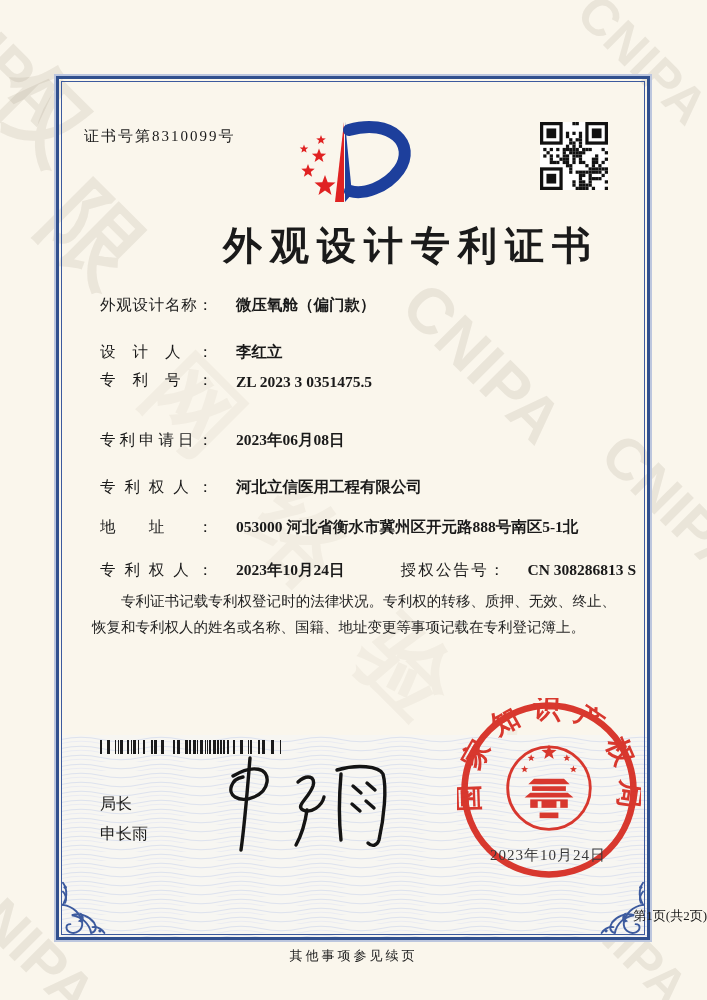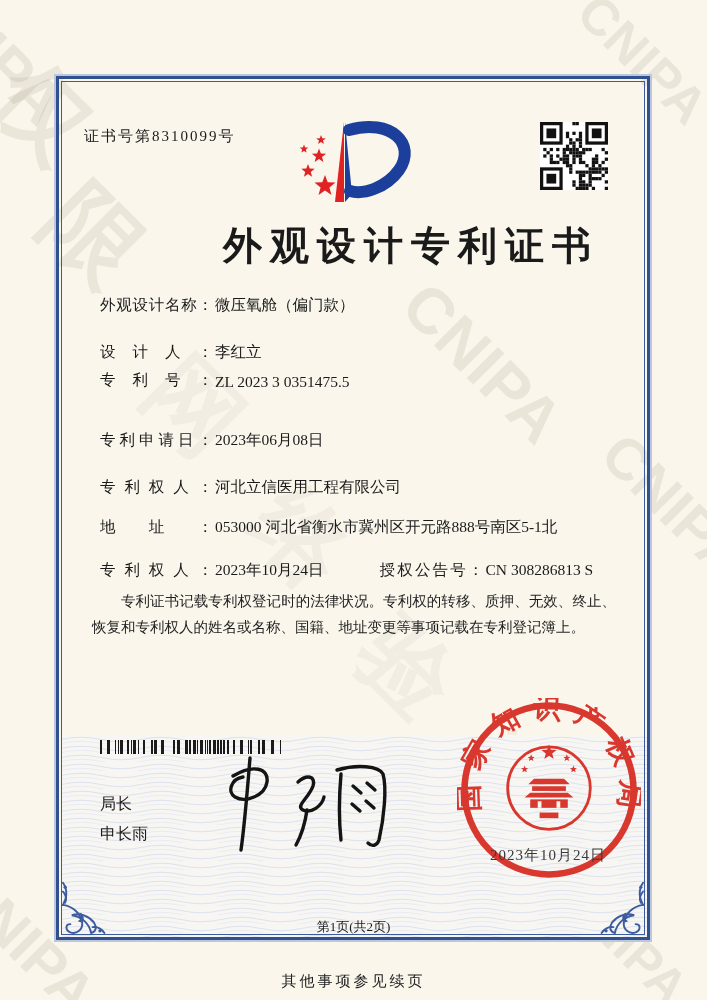--- a/index.html
+++ b/index.html
@@ -42,21 +42,21 @@
   
   .cert-no{position:absolute;left:84px;top:127px;font-size:15px;letter-spacing:2px;z-index:3;}
   .logo{position:absolute;left:293px;top:114px;width:132px;height:102px;z-index:3;}
   .qr{position:absolute;left:540px;top:122px;width:68px;height:68px;z-index:3;background:#fff;}
   .title{position:absolute;left:0;top:219px;width:599px;text-align:right;
     font-size:39px;font-weight:700;letter-spacing:8px;z-index:3;}
 
   
   .row{position:absolute;left:100px;font-size:15.5px;white-space:nowrap;z-index:3;}
   .flabel{display:inline-block;width:113px;text-align:justify;text-align-last:justify;vertical-align:bottom;}
-  .fvalue{margin-left:2px;}
+  .fvalue{margin-left:23px;font-weight:bold;}
   .flabel2{display:inline-block;width:104px;margin-left:56px;text-align:justify;text-align-last:justify;vertical-align:bottom;}
   .r0{top:295px;} .r1{top:342px;} .r2{top:370px;} .r3{top:430px;}
   .r4{top:477px;} .r5{top:517px;} .r6{top:560px;}
 
   
   .body-text{position:absolute;left:92px;top:588px;width:524px;z-index:3;
     font-size:14.5px;line-height:26px;text-align:justify;color:#1f1f1f;}
   .body-text p{margin:0;text-indent:2em;}
 
   
@@ -64,23 +64,23 @@
   .sig-title{position:absolute;left:100px;top:794px;font-size:16px;z-index:3;
     font-family:"Liberation Sans","DejaVu Sans",sans-serif;}
   .sig-name{position:absolute;left:100px;top:824px;font-size:16px;z-index:3;
     font-family:Liberation Sans, sans-serif;}
   .signature{position:absolute;left:195px;top:752px;width:200px;height:105px;z-index:3;}
 
   .seal{position:absolute;left:457px;top:698px;width:184px;height:184px;z-index:4;opacity:0.92;}
   .seal-date{position:absolute;left:450px;top:846px;width:196px;text-align:center;
     font-size:15px;letter-spacing:1px;color:#3a3a3a;z-index:5;}
 
-  .page-no{position:absolute;left:0;top:907px;width:707px;text-align:center;font-size:13px;z-index:3;margin-top:11px;}
+  .page-no{position:absolute;left:0;top:907px;width:707px;text-align:right;font-size:13px;z-index:3;}
   .footer-note{position:absolute;left:0;top:947px;width:707px;text-align:center;
-    font-size:15px;letter-spacing:3px;color:#222;z-index:3;margin-top:25px;}
+    font-size:13px;letter-spacing:3px;color:#222;z-index:3;}
 </style>
 </head>
 <body>
 
 <div>
   <span class="wm wm-brand w1">CNIPA</span>
   <span class="wm wm-char w2">仅</span>
   <span class="wm wm-char w3">限</span>
   <span class="wm wm-brand w4">CNIPA</span>
   <span class="wm wm-faint w5">网</span>

